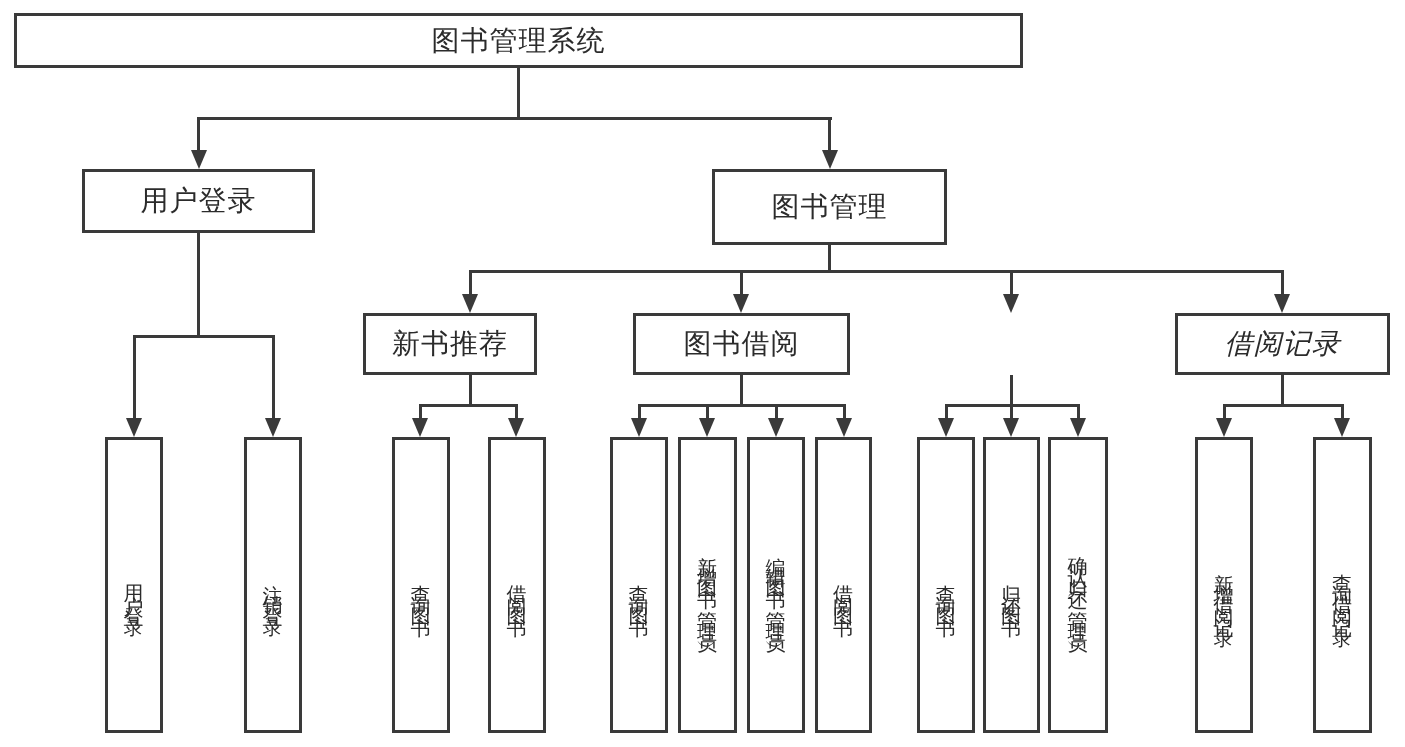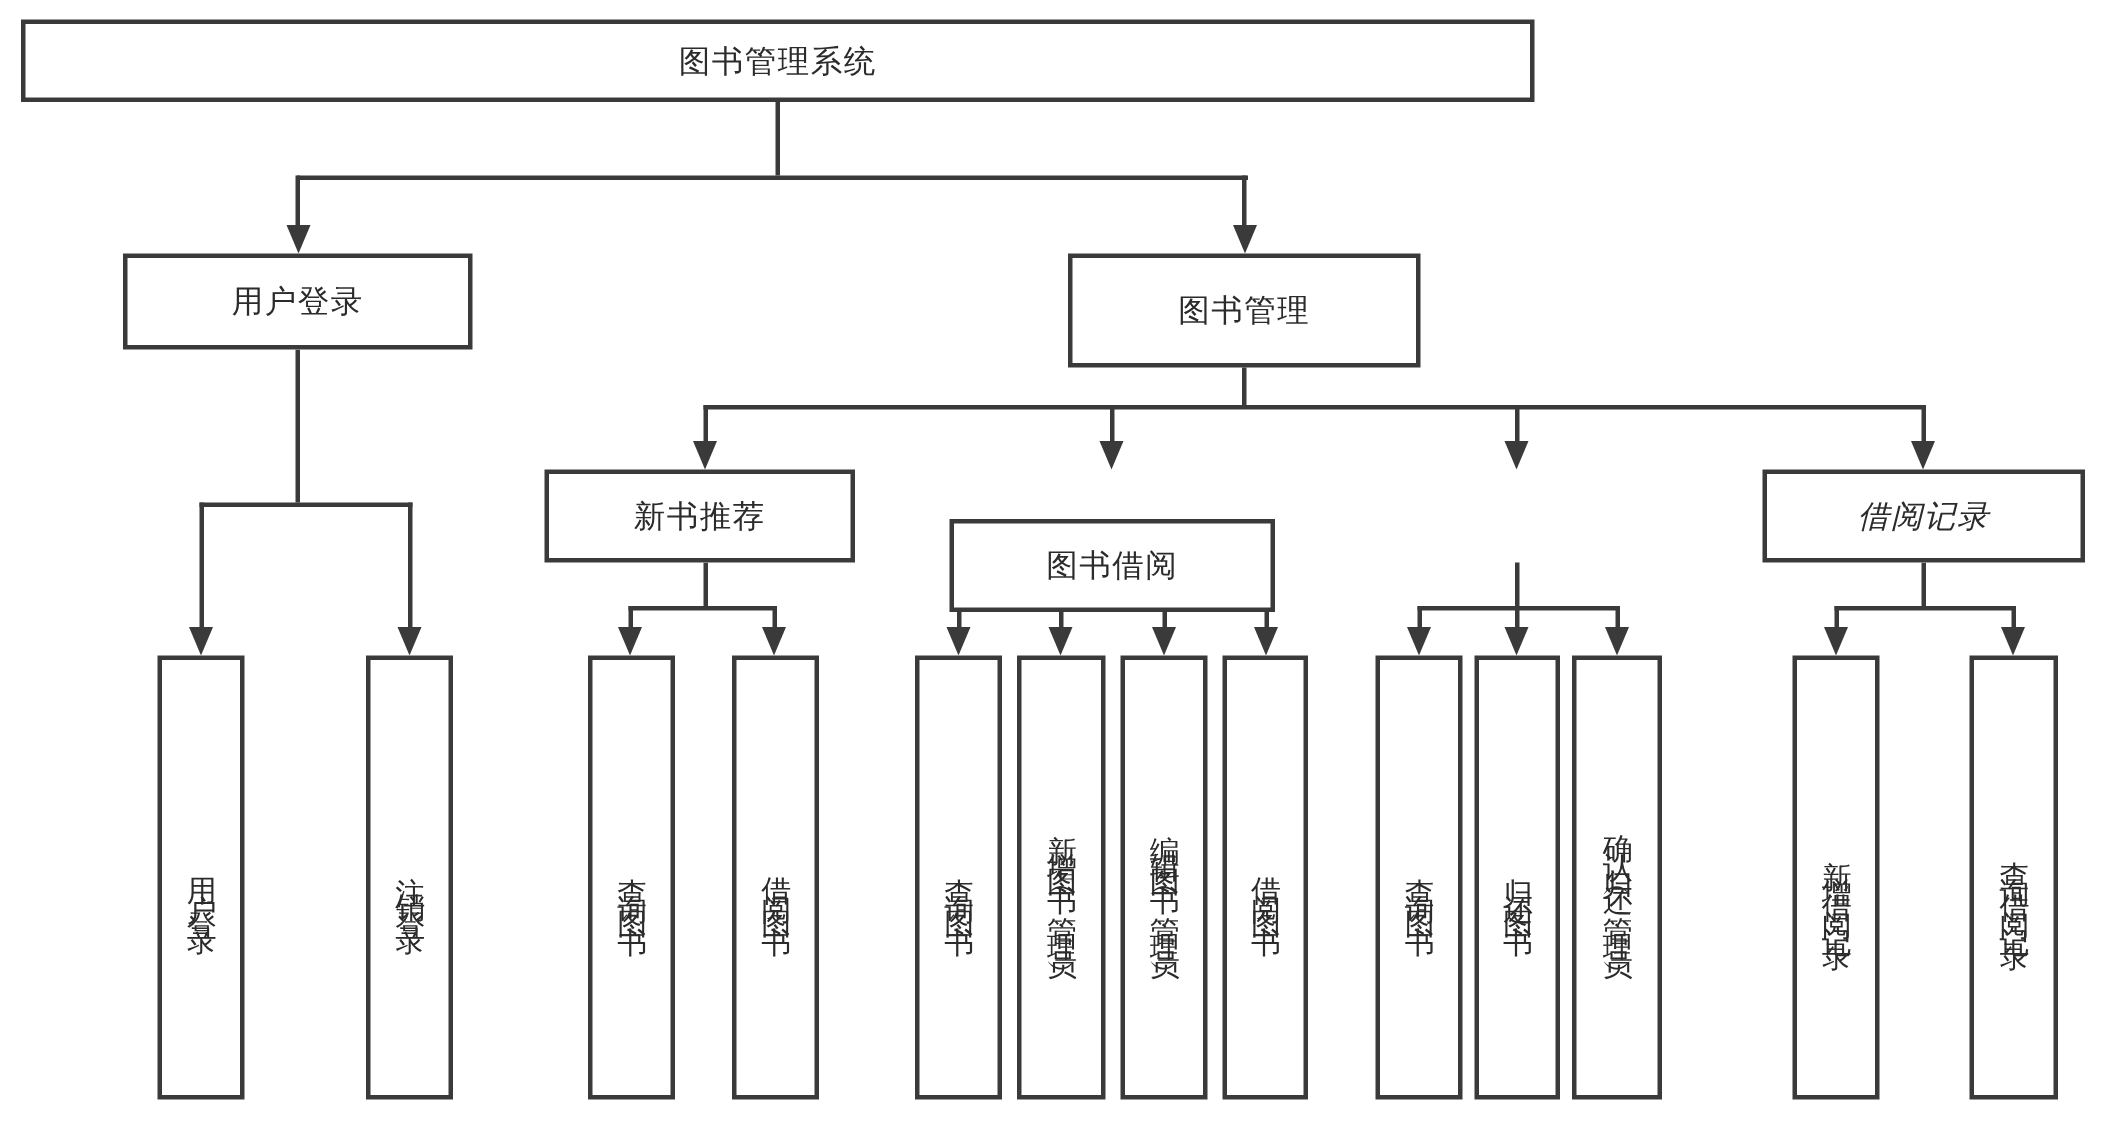--- a/index.html
+++ b/index.html
@@ -25,21 +25,21 @@
     box-sizing: border-box;
     background: var(--background);
     border: 3px solid var(--line);
     display: flex;
     align-items: center;
     justify-content: center;
     color: var(--text);
     z-index: 2;
   }
   .hlabel {
-    font-size: 21px;
+    font-size: 28px;
     letter-spacing: 1px;
     white-space: nowrap;
   }
   .vlabel {
     writing-mode: vertical-rl;
     text-orientation: mixed;
     font-size: 20px;
     line-height: 1;
     letter-spacing: 11px;
     padding-top: 11px;
@@ -78,24 +78,24 @@
     <span class="hlabel">图书管理系统</span>
   </div>
 
   <div class="box" style="left:82px; top:169px; width:233px; height:64px;">
     <span class="hlabel">用户登录</span>
   </div>
   <div class="box" style="left:712px; top:169px; width:235px; height:76px;">
     <span class="hlabel">图书管理</span>
   </div>
 
-  <div class="box" style="left:363px; top:313px; width:207px; height:62px;">
+  <div class="box" style="left:363px; top:313px; width:174px; height:62px;">
     <span class="hlabel">新书推荐</span>
   </div>
-  <div class="box" style="left:633px; top:313px; width:217px; height:62px;margin-top:33px;">
+  <div class="box" style="left:633px; top:313px; width:217px; height:62px;">
     <span class="hlabel">图书借阅</span>
   </div>
   <div class="box" style="left:1175px; top:313px; width:215px; height:62px;font-style:italic;">
     <span class="hlabel">借阅记录</span>
   </div>
 
   <div class="box" style="left:105px; top:437px; width:58px; height:296px;">
     <span class="vlabel">用户登录</span>
   </div>
   <div class="box" style="left:244px; top:437px; width:58px; height:296px;">

